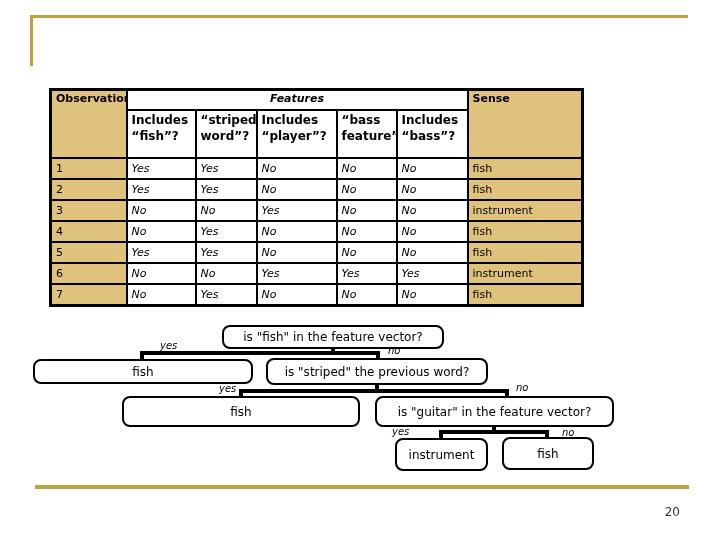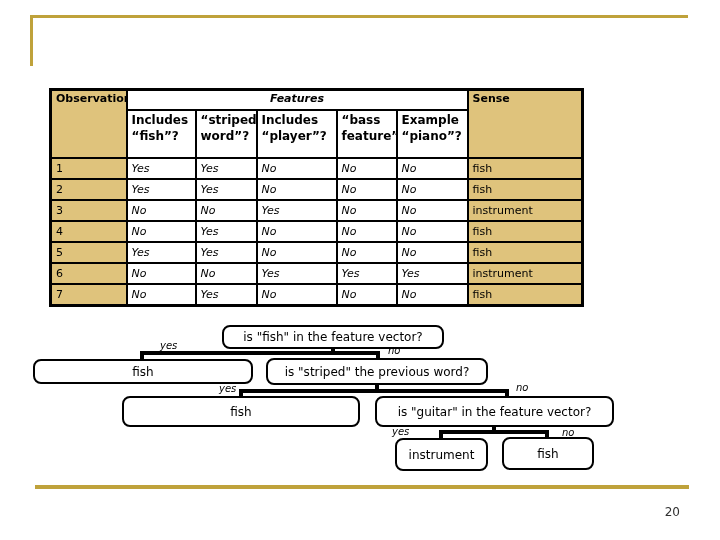--- a/index.html
+++ b/index.html
@@ -92,21 +92,21 @@
       <tr class="h1">
         <th class="tan" rowspan="2">Observation</th>
         <th class="white feat" colspan="5">Features</th>
         <th class="tan" rowspan="2">Sense</th>
       </tr>
       <tr class="h2">
         <th>Includes “fish”?</th>
         <th>“striped word”?</th>
         <th>Includes “player”?</th>
         <th>“bass feature”?</th>
-        <th>Example “piano”?</th>
+        <th>Includes “bass”?</th>
       </tr>
 
       <tr class="dr">
         <td class="tan">1</td>
         <td class="white">Yes</td>
         <td class="white">Yes</td>
         <td class="white">No</td>
         <td class="white">No</td>
         <td class="white">No</td>
         <td class="tan">fish</td>

